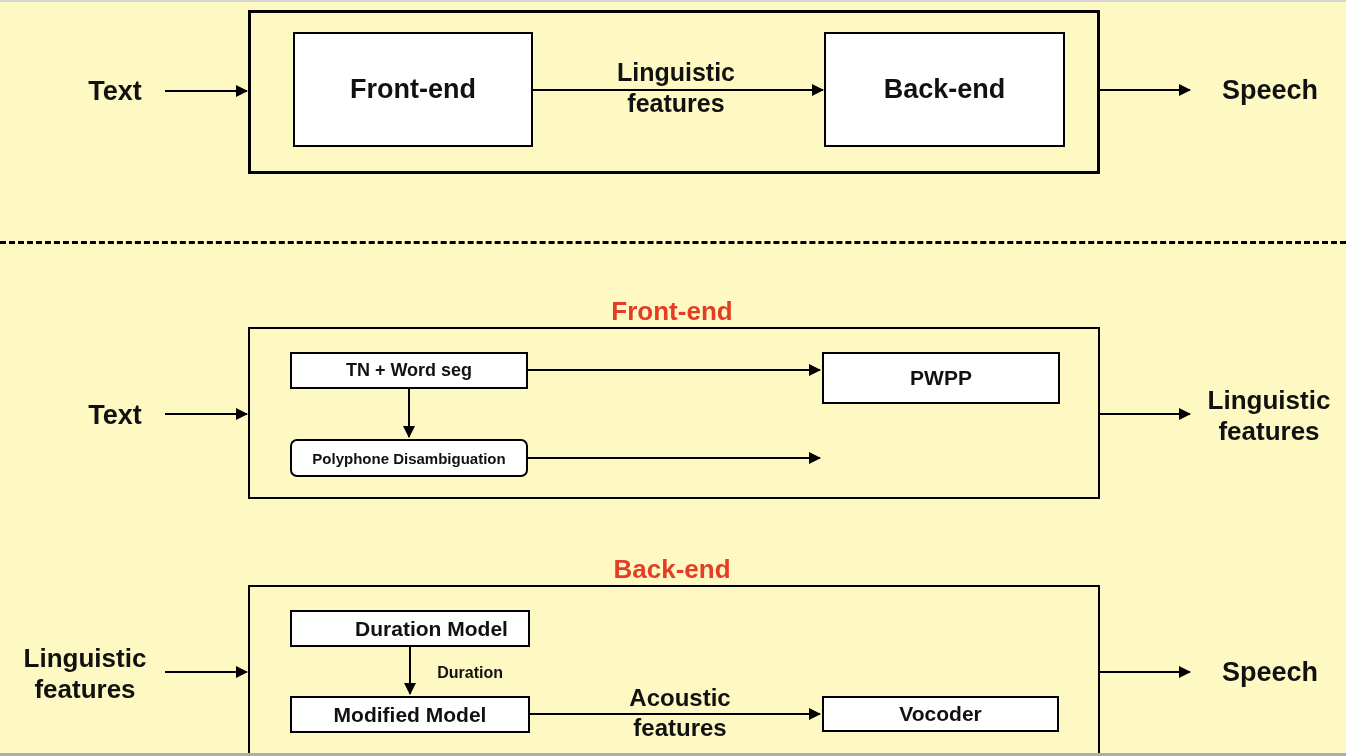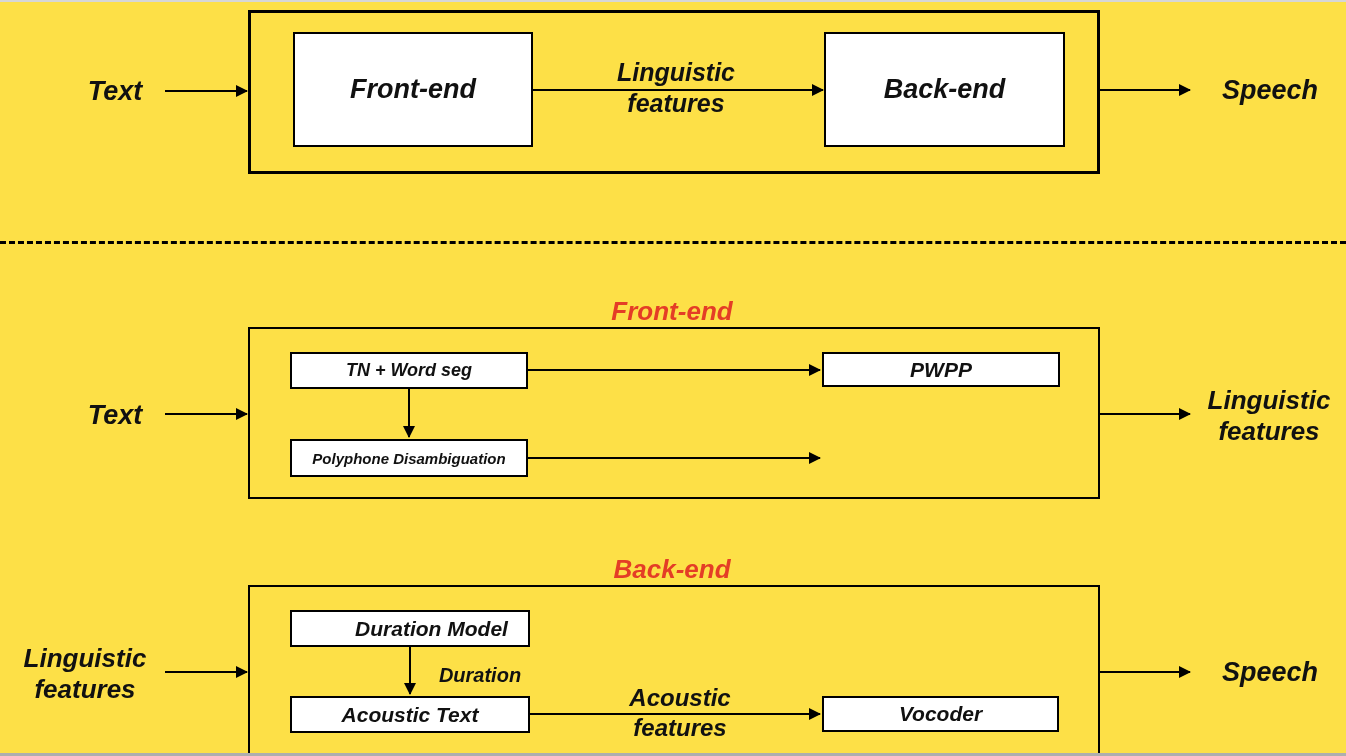--- a/index.html
+++ b/index.html
@@ -3,25 +3,24 @@
 <meta charset="utf-8">
 <style>
   * { margin: 0; padding: 0; box-sizing: border-box; }
   html, body { background: #ffffff; }
   body { font-family: "Liberation Sans", sans-serif; color: #111; }
 
   .canvas {
     position: relative;
     width: 1346px;
     height: 756px;
-    background: #fde047;
+    background: #fef9c3;
     overflow: hidden;
     border-top: 2px solid #d6d6d6;
     border-bottom: 3px solid #aeaeae;
-    font-style: italic;
   }
 
   .box {
     position: absolute;
     border: 2px solid #000;
     background: #ffffff;
     display: flex;
     align-items: center;
     justify-content: center;
     font-weight: bold;
@@ -125,25 +124,25 @@
   <div class="box outer2" style="left:248px;top:325px;width:852px;height:172px;"></div>
 
   <div class="label" style="left:55px;top:398px;width:120px;font-size:27px;">Text</div>
 
   <div class="arrow-h" style="left:165px;top:411px;width:82px;"></div>
 
   <div class="box" style="left:290px;top:350px;width:238px;height:37px;font-size:18px;">TN + Word seg</div>
 
   <div class="arrow-h" style="left:528px;top:367px;width:292px;"></div>
 
-  <div class="box" style="left:822px;top:350px;width:238px;height:35px;font-size:21px;">PWPP</div>
+  <div class="box" style="left:822px;top:350px;width:238px;height:52px;font-size:21px;">PWPP</div>
 
   <div class="arrow-v" style="left:408px;top:387px;height:48px;"></div>
 
-  <div class="box" style="left:290px;top:437px;width:238px;height:38px;font-size:15px;">Polyphone Disambiguation</div>
+  <div class="box" style="left:290px;top:437px;width:238px;height:38px;font-size:15px;border-radius:7px;">Polyphone Disambiguation</div>
 
   <div class="arrow-h" style="left:528px;top:455px;width:292px;"></div>
 
 
   <div class="arrow-h" style="left:1100px;top:411px;width:90px;"></div>
 
   <div class="label" style="left:1192px;top:383px;width:154px;font-size:26px;line-height:31px;">Linguistic
 features</div>
 
   <div class="section-title" style="left:572px;top:552px;width:200px;">Back-end</div>
@@ -152,23 +151,23 @@
 
   <div class="label" style="left:8px;top:641px;width:154px;font-size:26px;line-height:31px;">Linguistic
 features</div>
 
   <div class="arrow-h" style="left:165px;top:669px;width:82px;"></div>
 
   <div class="box" style="left:290px;top:608px;width:240px;height:37px;font-size:21px;padding-left:43px;">Duration Model</div>
 
   <div class="arrow-v" style="left:409px;top:645px;height:47px;"></div>
 
-  <div class="label" style="left:435px;top:662px;width:90px;font-size:20px;text-align:center;">Duration</div>
+  <div class="label" style="left:413px;top:662px;width:90px;font-size:16px;text-align:right;">Duration</div>
 
-  <div class="box" style="left:290px;top:694px;width:240px;height:37px;font-size:21px;">Acoustic Text</div>
+  <div class="box" style="left:290px;top:694px;width:240px;height:37px;font-size:21px;">Modified Model</div>
 
   <div class="arrow-h" style="left:530px;top:711px;width:290px;"></div>
 
   <div class="label" style="left:600px;top:681px;width:160px;font-size:24px;line-height:30px;">Acoustic
 features</div>
 
   <div class="box" style="left:822px;top:694px;width:237px;height:36px;font-size:21px;">Vocoder</div>
 
   <div class="arrow-h" style="left:1100px;top:669px;width:90px;"></div>
 

